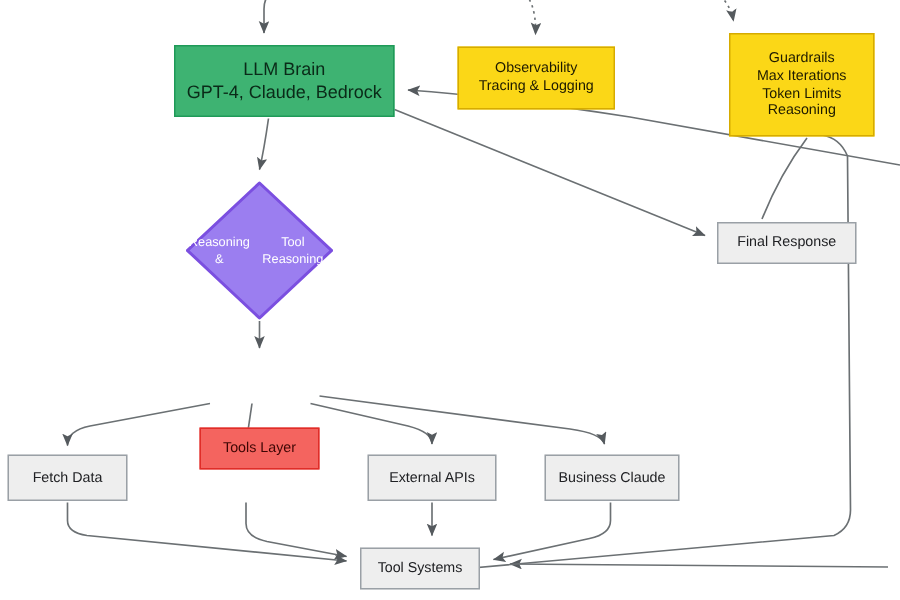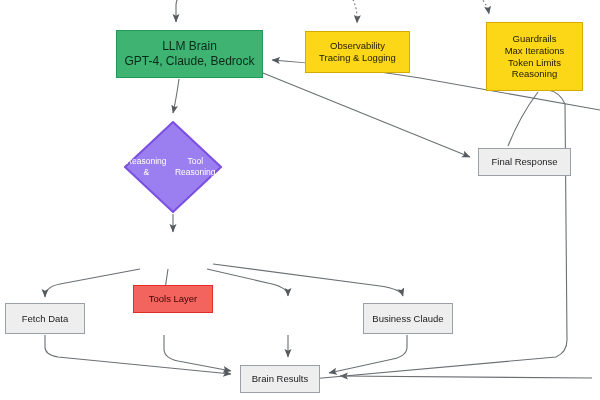--- a/index.html
+++ b/index.html
@@ -177,26 +177,29 @@
 
   <div class="node rect n-red" style="left:133px; top:240px; width:80px; height:28px;margin-top:45px;">
     <span class="line">Tools Layer</span>
   </div>
 
   <div class="node rect n-gray" style="left:5px; top:303px; width:80px; height:31px;">
     <span class="line">Fetch Data</span>
   </div>
 
 
+  <div class="node rect n-gray" style="left:245px; top:303px; width:86px; height:31px;">
+    <span class="line">External APIs</span>
+  </div>
 
   <div class="node rect n-gray" style="left:363px; top:303px; width:90px; height:31px;">
     <span class="line">Business Claude</span>
   </div>
 
   <div class="node rect n-gray" style="left:240px; top:365px; width:80px; height:28px;">
-    <span class="line">Brain Results</span>
+    <span class="line">Tool Systems</span>
   </div>
 
   <div class="node rect n-gray" style="left:478px; top:148px; width:93px; height:28px;">
     <span class="line">Final Response</span>
   </div>
 
 </div>
 
 </body></html>

